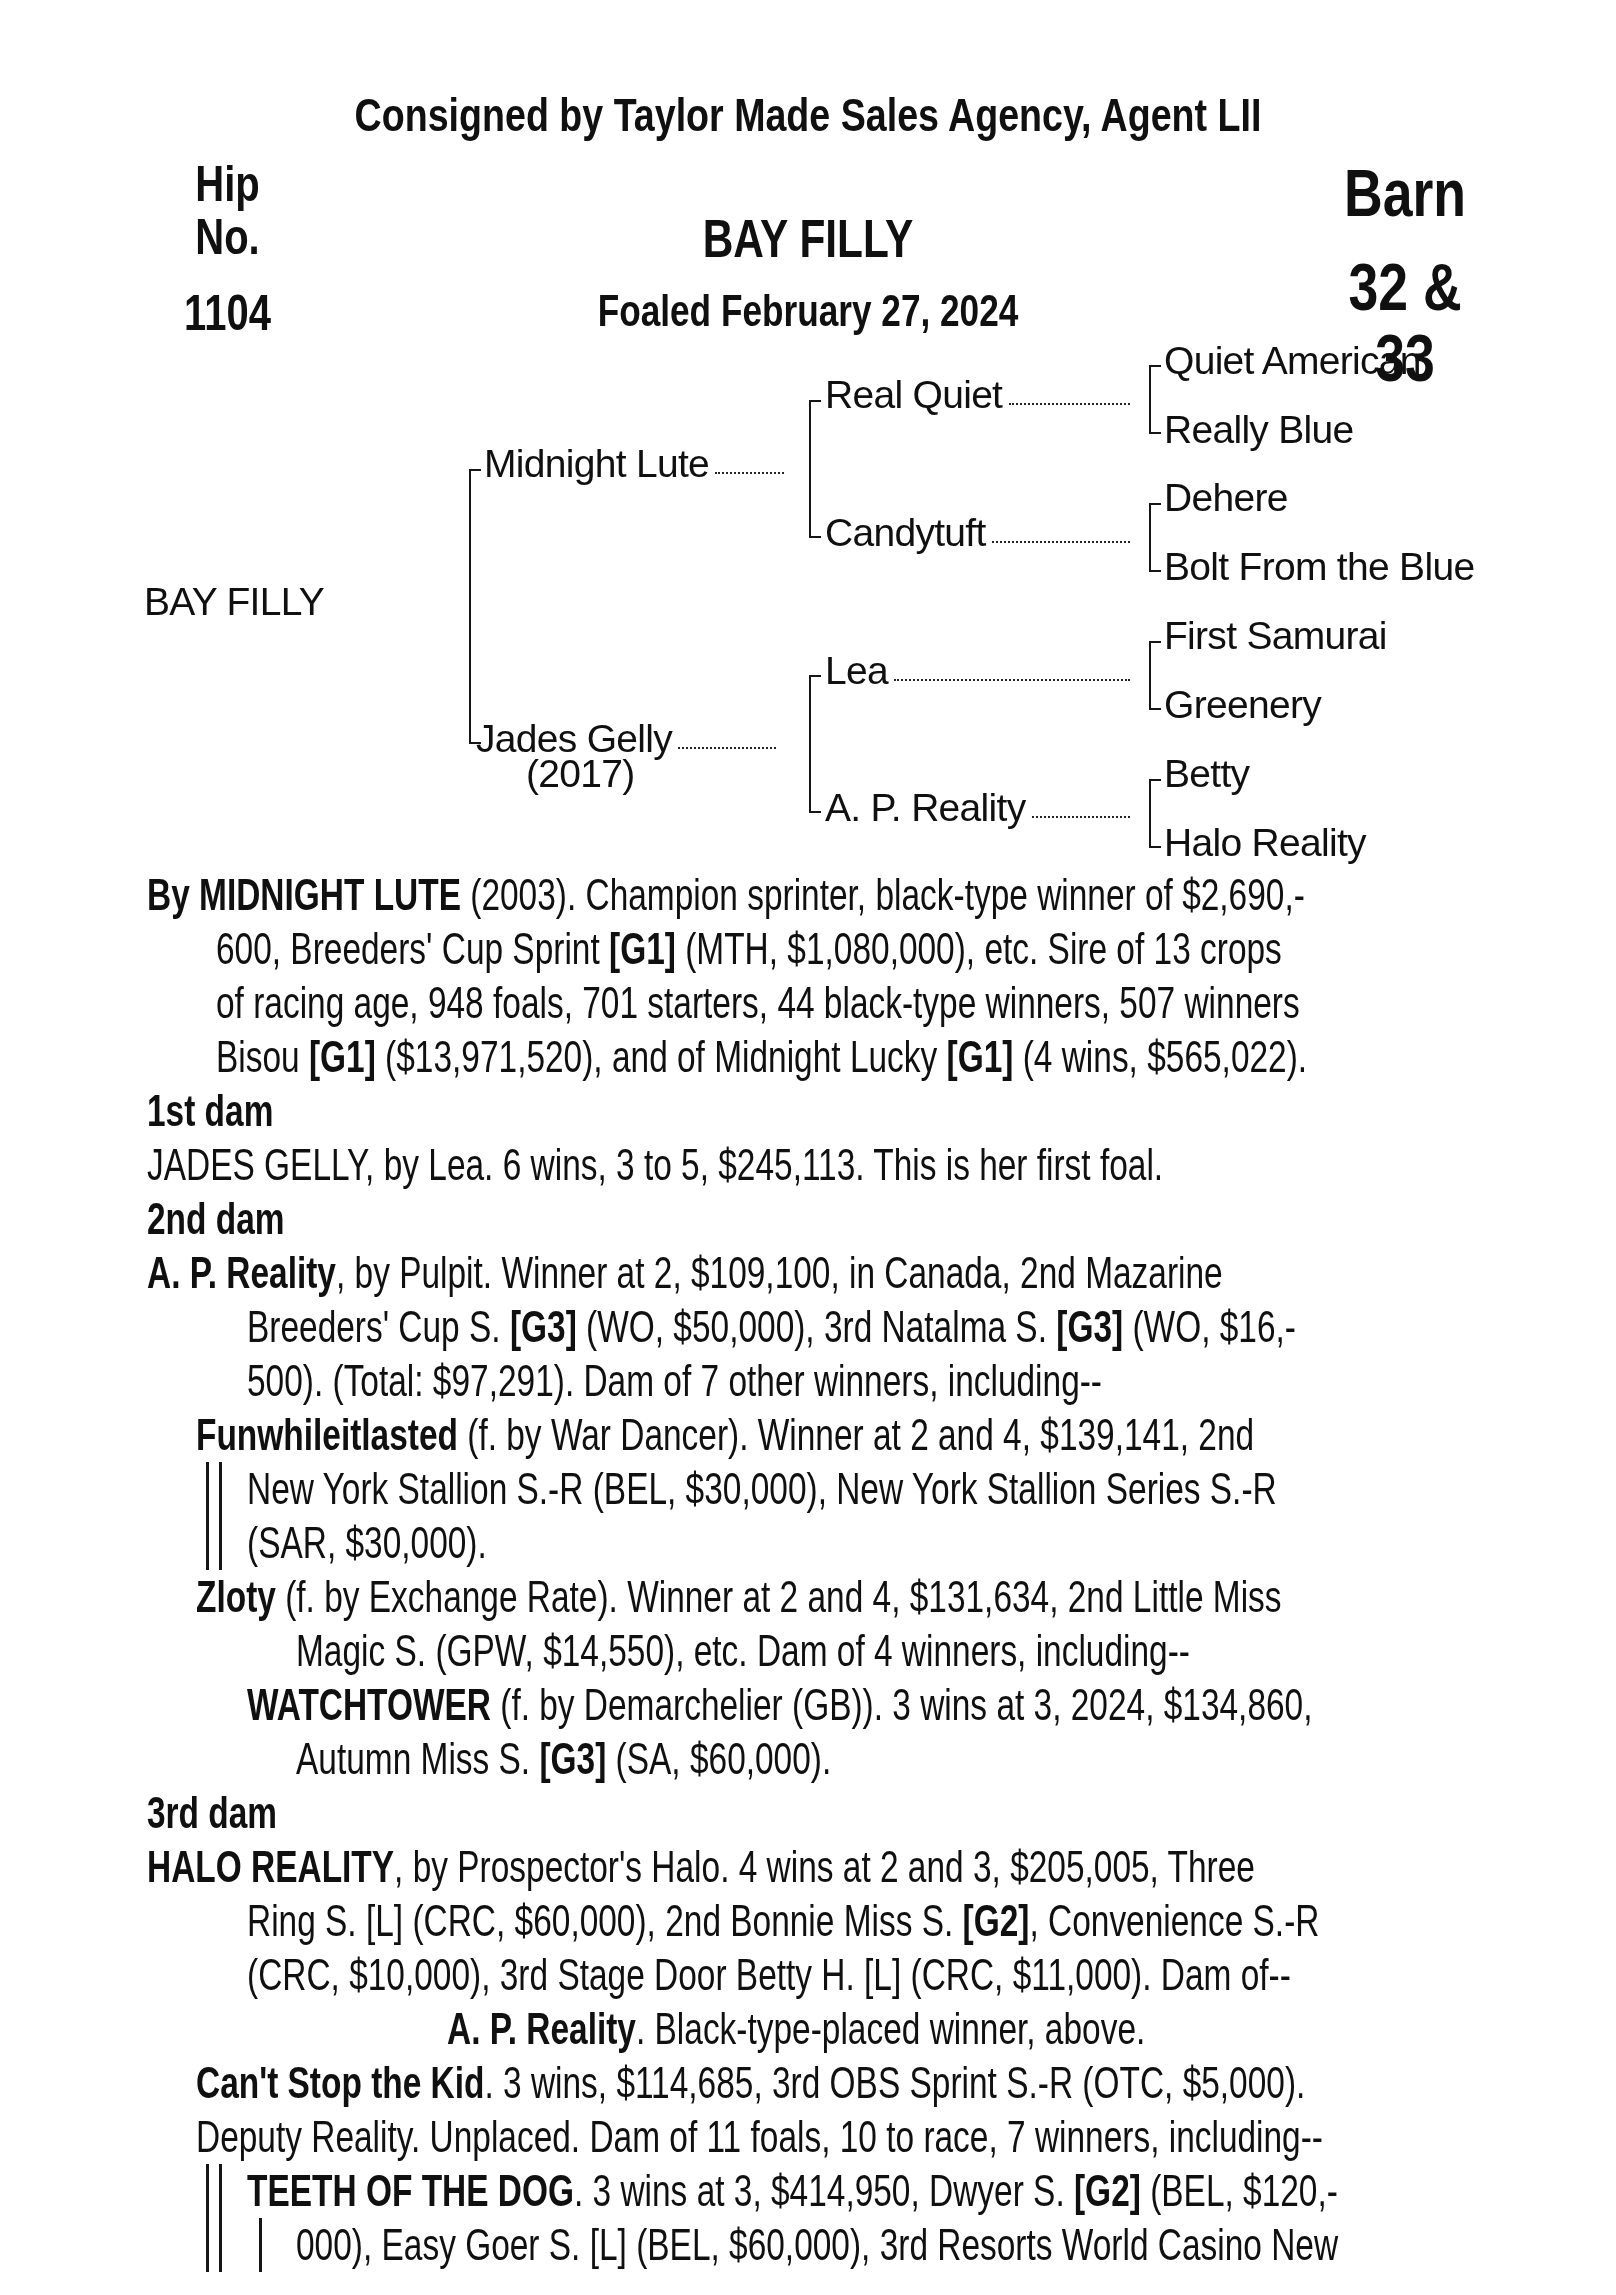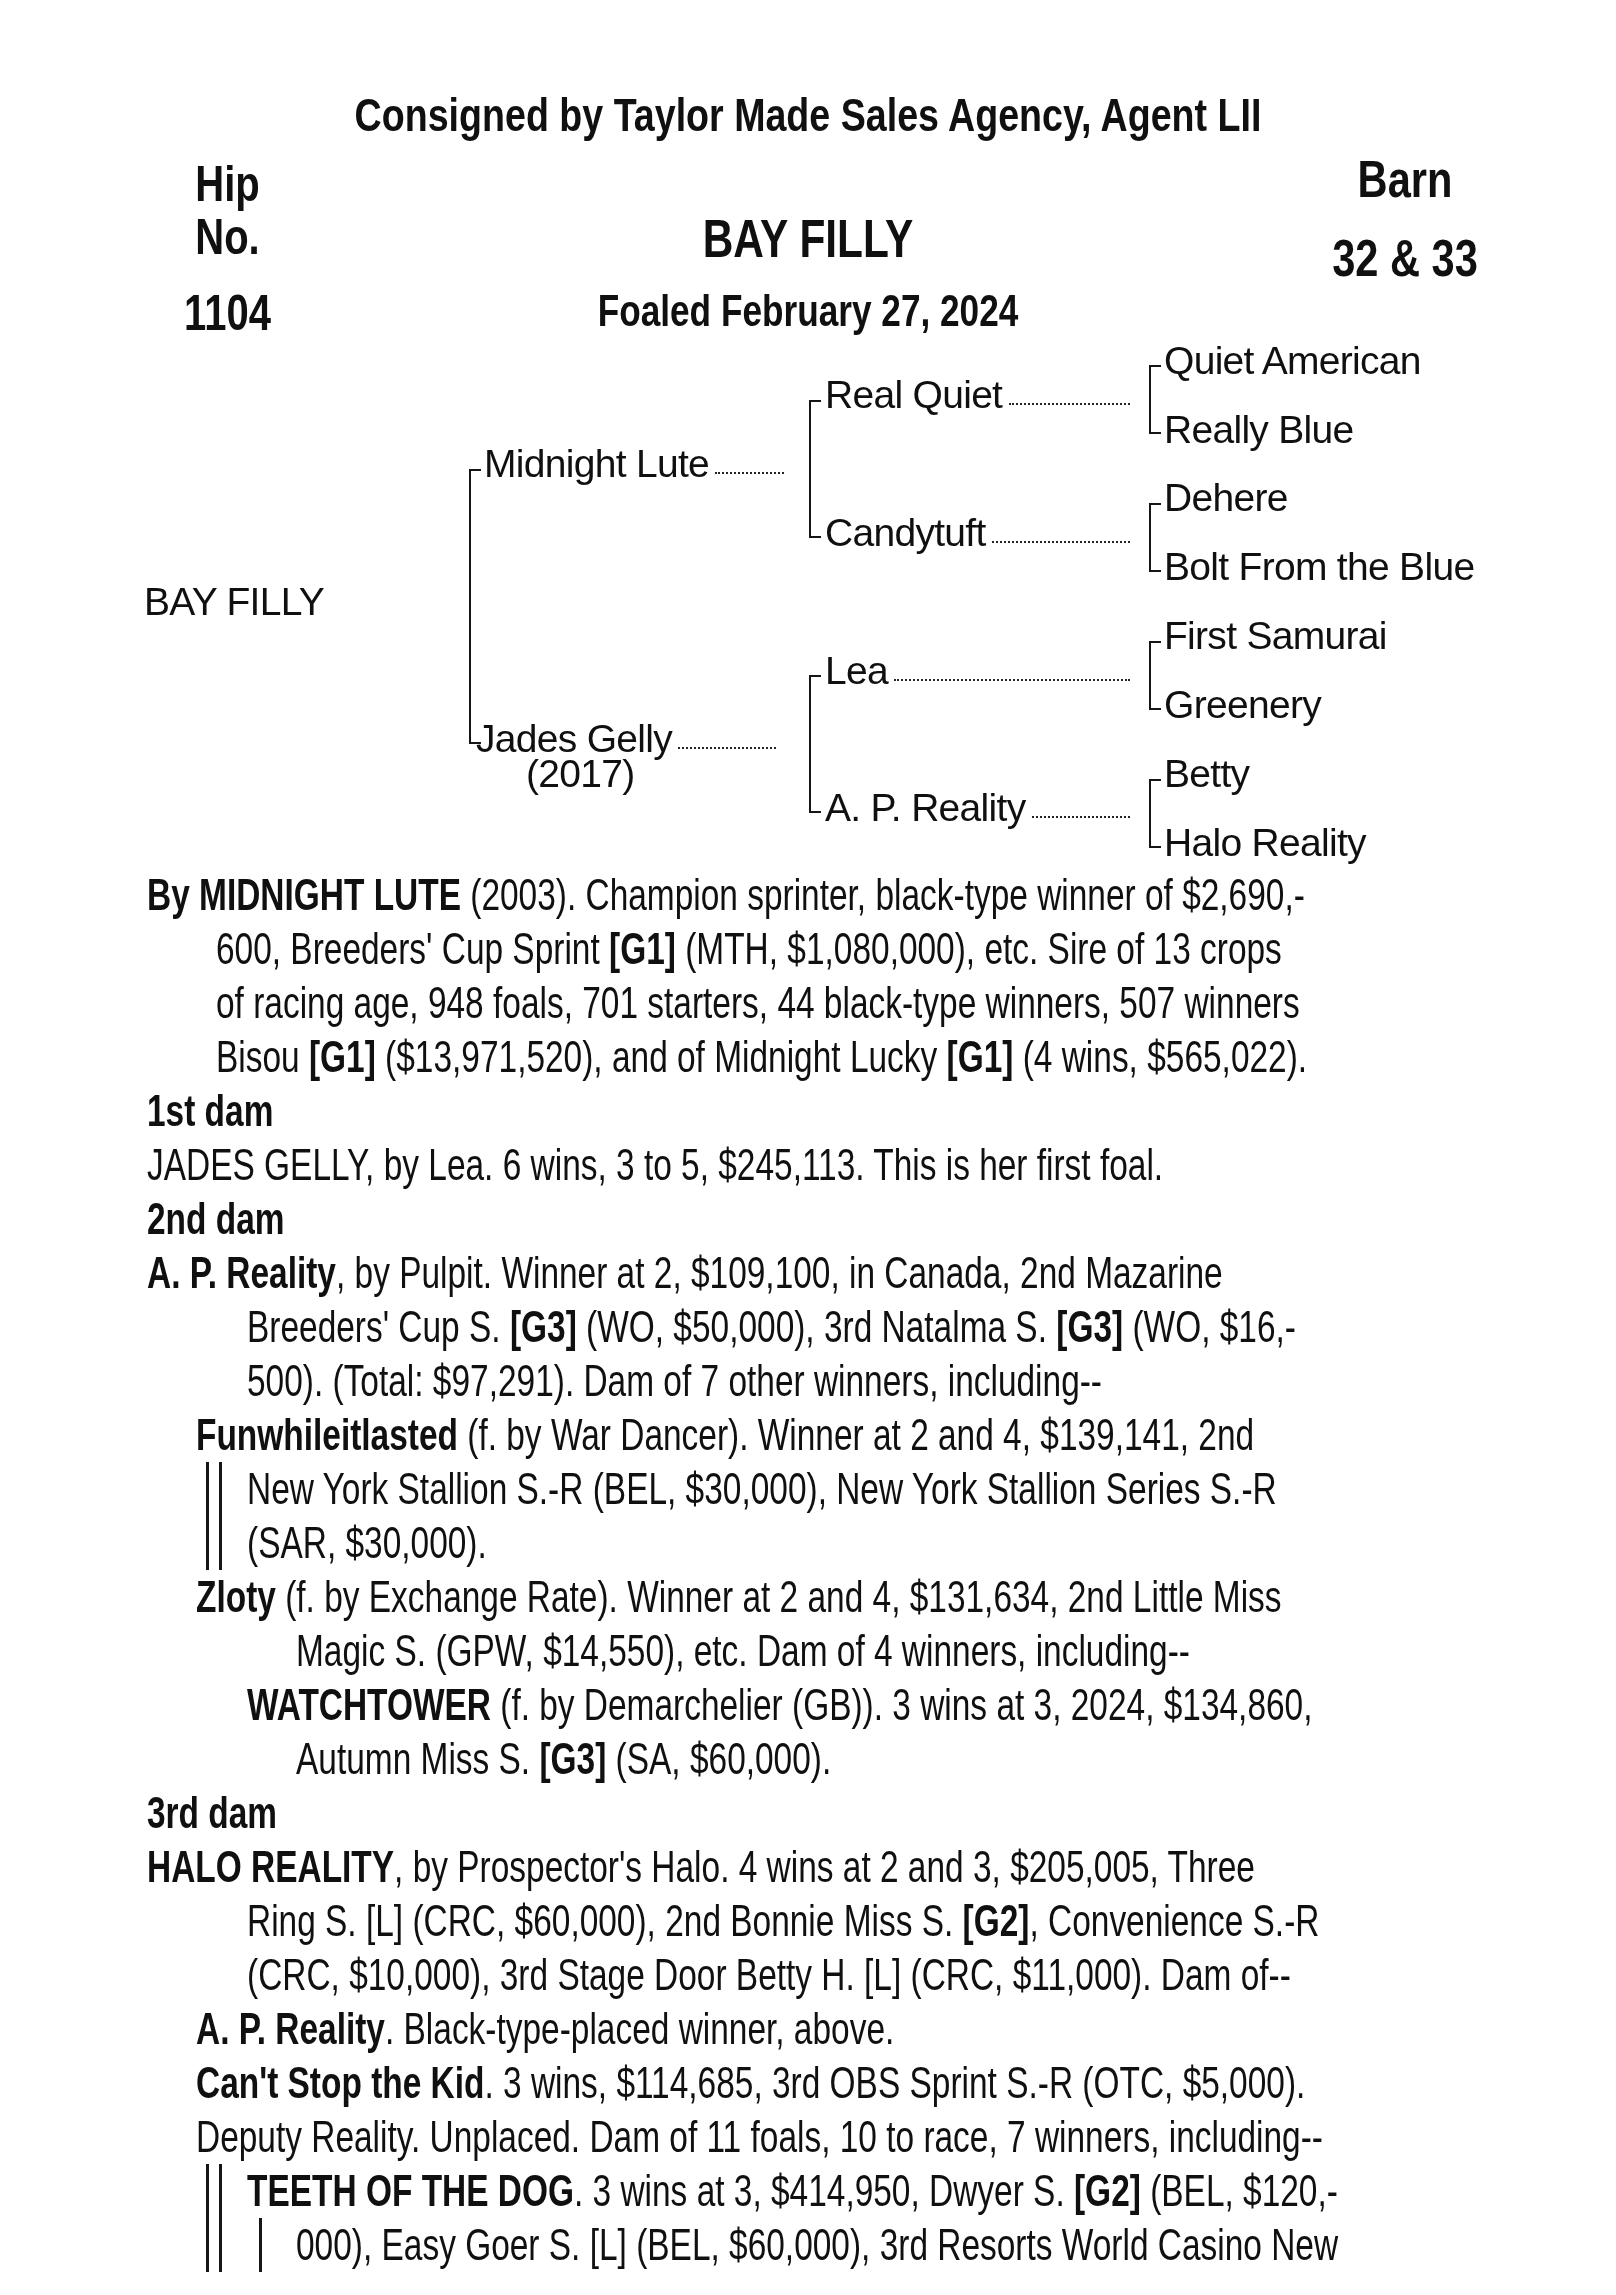--- a/index.html
+++ b/index.html
@@ -7,21 +7,21 @@
     position:relative;
     width:1616px;height:3227px;
     background:#ffffff;
     color:#101010;
     font-family:"Liberation Sans","DejaVu Sans",sans-serif;
     overflow:hidden;
   }
   .cx{transform:scaleX(0.8);}
   .consign{position:absolute;top:87px;left:0;right:0;text-align:center;font-weight:700;font-size:47px;}
   .hip{position:absolute;left:147px;top:158px;width:161px;text-align:center;font-weight:700;font-size:50px;line-height:1.05;}
-  .barn{position:absolute;left:1295px;top:152px;width:220px;text-align:center;font-weight:700;font-size:52px;line-height:1.05;}
+  .barn{position:absolute;left:1295px;top:158px;width:220px;text-align:center;font-weight:700;font-size:67px;line-height:1.05;}
   .hip .num,.barn .num{margin-top:24px;}
   .title{position:absolute;top:208px;left:0;right:0;text-align:center;font-weight:700;font-size:53px;}
   .foaled{position:absolute;top:286px;left:0;right:0;text-align:center;font-weight:700;font-size:44px;}
 
   
   .ped{position:absolute;left:0;top:0;width:100%;height:895px;}
   .pedrow{position:absolute;display:flex;align-items:flex-end;height:42px;font-size:39px;letter-spacing:-0.7px;}
   .pname{white-space:nowrap;line-height:42px;}
   .leader{flex:1 1 auto;height:0;border-bottom:2.8px dotted #242424;margin:0 3.7px 11px 6.4px;}
   .bracket{position:absolute;width:12px;box-sizing:border-box;
@@ -133,20 +133,20 @@
       <div class="line" style="padding-left: 247px;"><div class="bar" style="left: 206px;"></div><div class="bar" style="left: 219px;"></div><span class="t"><span>New York Stallion S.-R (BEL, $30,000), New York Stallion Series S.-R</span></span></div>
       <div class="line" style="padding-left: 247px;"><div class="bar" style="left: 206px;"></div><div class="bar" style="left: 219px;"></div><span class="t"><span>(SAR, $30,000).</span></span></div>
       <div class="line" style="padding-left: 196px;"><span class="t"><b>Zloty</b><span> (f. by Exchange Rate). Winner at 2 and 4, $131,634, 2nd Little Miss</span></span></div>
       <div class="line" style="padding-left: 296px;"><span class="t"><span>Magic S. (GPW, $14,550), etc. Dam of 4 winners, including--</span></span></div>
       <div class="line" style="padding-left: 247px;"><span class="t"><b>WATCHTOWER</b><span> (f. by Demarchelier (GB)). 3 wins at 3, 2024, $134,860,</span></span></div>
       <div class="line" style="padding-left: 296px;"><span class="t"><span>Autumn Miss S. </span><b>[G3]</b><span> (SA, $60,000).</span></span></div>
       <div class="line" style="padding-left: 147px;"><span class="t"><b>3rd dam</b></span></div>
       <div class="line" style="padding-left: 147px;"><span class="t"><b>HALO REALITY</b><span>, by Prospector's Halo. 4 wins at 2 and 3, $205,005, Three</span></span></div>
       <div class="line" style="padding-left: 247px;"><span class="t"><span>Ring S. [L] (CRC, $60,000), 2nd Bonnie Miss S. </span><b>[G2]</b><span>, Convenience S.-R</span></span></div>
       <div class="line" style="padding-left: 247px;"><span class="t"><span>(CRC, $10,000), 3rd Stage Door Betty H. [L] (CRC, $11,000). Dam of--</span></span></div>
-      <div class="line" style="padding-left: 196px;"><span class="t"><b>A. P. Reality</b><span>. Black-type-placed winner, above.</span></span></div>
+      <div class="line" style="padding-left: 196px; text-align: center;"><span class="t"><b>A. P. Reality</b><span>. Black-type-placed winner, above.</span></span></div>
       <div class="line" style="padding-left: 196px;"><span class="t"><b>Can't Stop the Kid</b><span>. 3 wins, $114,685, 3rd OBS Sprint S.-R (OTC, $5,000).</span></span></div>
       <div class="line" style="padding-left: 196px;"><span class="t"><span>Deputy Reality. Unplaced. Dam of 11 foals, 10 to race, 7 winners, including--</span></span></div>
       <div class="line" style="padding-left: 247px;"><div class="bar" style="left: 206px;"></div><div class="bar" style="left: 219px;"></div><span class="t"><b>TEETH OF THE DOG</b><span>. 3 wins at 3, $414,950, Dwyer S. </span><b>[G2]</b><span> (BEL, $120,-</span></span></div>
       <div class="line" style="padding-left: 296px;"><div class="bar" style="left: 206px;"></div><div class="bar" style="left: 219px;"></div><div class="bar" style="left: 259px;"></div><span class="t"><span>000), Easy Goer S. [L] (BEL, $60,000), 3rd Resorts World Casino New</span></span></div>
     </div>
 </div>
 
 
 </body></html>

